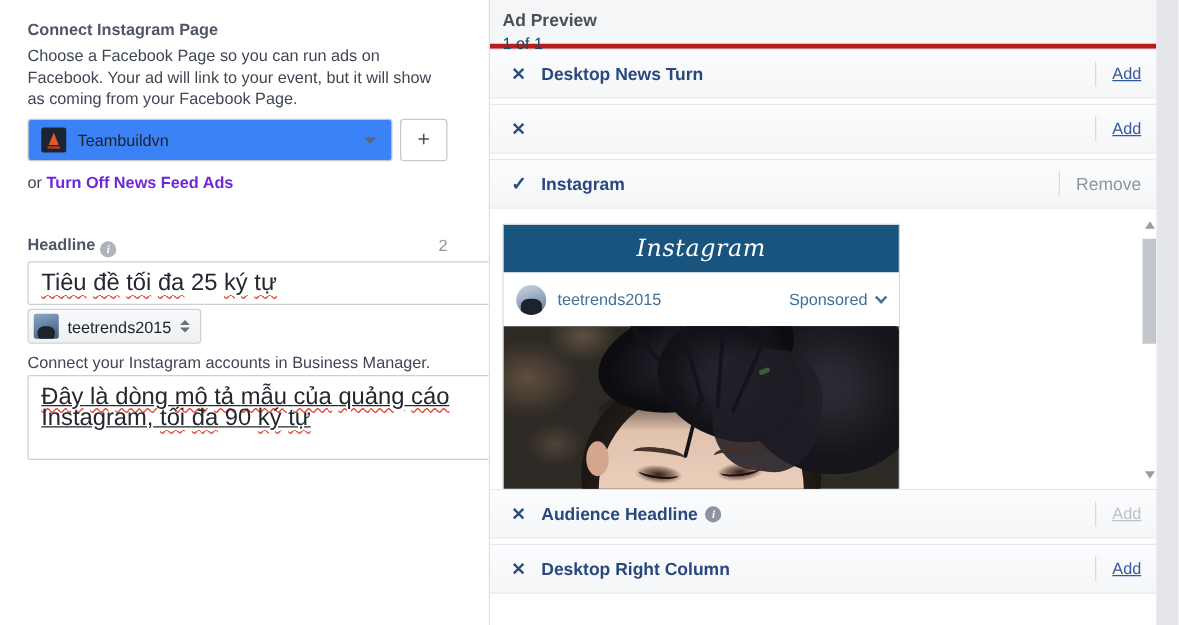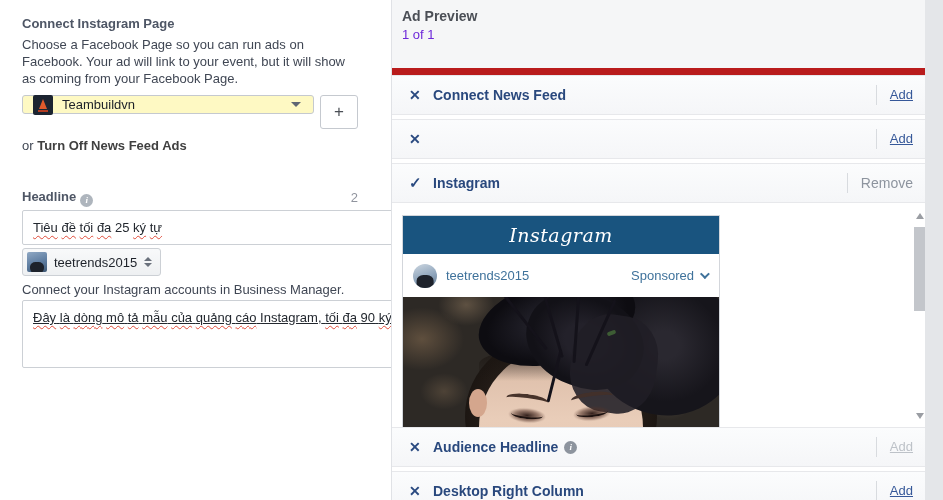--- a/index.html
+++ b/index.html
@@ -5,41 +5,41 @@
   * { box-sizing: border-box; margin: 0; padding: 0; }
   html,body { width: 943px; height: 500px; overflow: hidden; }
   body { font-family: "Liberation Sans", sans-serif; background: #fff; position: relative; }
   .app { display: flex; width: 943px; height: 500px; }
 
   
   .left-panel { width: 391px; height: 500px; background: #fff; padding: 16px 22px 0 22px; flex: none; }
   .section-title { font-size: 13px; font-weight: bold; color: #4e5665; }
   .body-text { font-size: 13px; color: #404754; line-height: 17px; margin-top: 5px; width: 336px; }
   .selector-row { display: flex; margin-top: 8px; }
-  .page-select { width: 292px; height: 19px; border: 1px solid #c5c9cf; border-radius: 3px; background: #fef9c3;
+  .page-select { width: 292px; height: 34px; border: 1px solid #c5c9cf; border-radius: 3px; background: #3b82f6;
     display: flex; align-items: center; padding: 0 10px; cursor: pointer; }
   .page-icon { width: 20px; height: 20px; border-radius: 2px; background: #1c2430; position: relative; flex: none; }
   .page-icon::before { content:""; position:absolute; left:6px; top:4px; width:0; height:0;
     border-left:4px solid transparent; border-right:4px solid transparent; border-bottom:10px solid #e05a2b; }
   .page-icon::after { content:""; position:absolute; left:5px; bottom:3px; width:10px; height:2px; background:#b33c22; }
   .page-select-label { font-size: 13px; color: #1d2129; margin-left: 9px; flex: 1; }
   .caret-down { width: 0; height: 0; border-left: 5px solid transparent; border-right: 5px solid transparent;
     border-top: 5px solid #5f6673; margin-right: 2px; }
   .add-page-btn { width: 38px; height: 34px; margin-left: 6px; border: 1px solid #c5c9cf; border-radius: 3px;
     background: #fff; font-size: 17px; color: #4b4f56; cursor: pointer; line-height: 30px; text-align: center; }
   .or-line { margin-top: 9px; font-size: 13px; color: #404754; }
-  .link { color: #404040; font-weight: bold; text-decoration: none; cursor: pointer; }
+  .link { color: #6d28d9; font-weight: bold; text-decoration: none; cursor: pointer; }
 
   .label-row { display: flex; justify-content: space-between; align-items: center; width: 336px; }
   .char-count { font-size: 13px; color: #90949e; }
   .info-icon { display: inline-block; width: 13px; height: 13px; border-radius: 50%; background: #aeb5bd;
     color: #fff; font-size: 9px; font-weight: bold; text-align: center; line-height: 13px;
     font-family: "Liberation Serif", serif; font-style: italic; margin-left: 4px; vertical-align: -2px; }
   .text-input { width: 400px; border: 1px solid #ccd0d5; border-radius: 2px; background: #fff;
-    font-size: 13px; color: #23282f; padding: 8px 10px; line-height: 17px; cursor: text; }
+    font-size: 19px; color: #23282f; padding: 8px 10px; line-height: 17px; cursor: text; }
   .misspelled { text-decoration: underline; text-decoration-style: wavy; text-decoration-color: #e04b3a;
     text-decoration-thickness: 1px; text-underline-offset: 3px; }
 
   .ig-select { display: inline-flex; align-items: center; height: 28px; margin-top: 3px; padding: 0 8px 0 4px;
     border: 1px solid #ccd0d5; border-radius: 3px; background: linear-gradient(#f8f9fa, #eef0f2); cursor: pointer; }
   .ig-avatar-sq { width: 20px; height: 20px; border-radius: 2px; overflow: hidden; position: relative;
     background: linear-gradient(160deg, #8fa8c4 0%, #5d7ca0 55%, #3e5875 100%); flex: none; }
   .ig-avatar-sq::after, .ig-avatar-round::after { content:""; position:absolute; left:50%; bottom:-2px;
     transform: translateX(-50%); width: 70%; height: 60%; background: #1d222b; border-radius: 40% 40% 6px 6px; }
   .ig-select-label { font-size: 13px; color: #1d2129; margin-left: 7px; margin-right: 7px; }
@@ -50,23 +50,23 @@
 
   .mt-headline { margin-top: 34px; }
   .mt-input { margin-top: 3px; }
   .mt-ig { margin-top: 36px; }
   .mt-help { }
   .mt-text { margin-top: 30px; }
   .textarea { height: 68px; margin-top: 2px; text-decoration: underline; }
 
   
   .right-panel { width: 534px; height: 500px; border-left: 1px solid #e0e2e6; background: #fff; flex: none; }
-  .preview-header { height: 75px; background: #f5f6f7; border-bottom: 7px solid #b91c1c; padding: 8px 24px 0 10px; }
+  .preview-header { height: 39px; background: #f5f6f7; border-bottom: 4px solid #b91c1c; padding: 8px 24px 0 10px; }
   .preview-title { font-size: 14px; font-weight: bold; color: #4b4f56; }
-  .preview-pagination { font-size: 13px; color: #6d28d9; margin-top: 3px; }
+  .preview-pagination { font-size: 13px; color: #0c4a6e; margin-top: 3px; }
 
   .placement-row { height: 40px; display: flex; align-items: center; padding: 0 8px 0 17px;
     background: linear-gradient(#fbfcfd, #f5f6f8); border-top: 1px solid #e7e8eb; border-bottom: 1px solid #e7e8eb; }
   .row-gap { height: 4px; background: #fff; }
   .placement-icon { width: 18px; font-size: 14px; font-weight: bold; color: #2a4a80; flex: none; }
   .x-icon::before { content: "✕"; }
   .check-icon::before { content: "✓"; font-size: 15px; }
   .placement-name { font-size: 14px; font-weight: bold; color: #29487d; margin-left: 6px; }
   .row-info-icon { background: #8d949e; margin-left: 6px; vertical-align: 0px; }
   .placement-action { margin-left: auto; border-left: 1px solid #d8dbdf; padding-left: 13px; margin-right: 4px;
@@ -196,21 +196,21 @@
 
   <div class="right-panel">
 
     <div class="preview-header">
       <div class="preview-title">Ad Preview</div>
       <div class="preview-pagination">1 of 1</div>
     </div>
 
     <div class="placement-row">
       <span class="placement-icon x-icon"></span>
-      <span class="placement-name">Connect News Feed</span>
+      <span class="placement-name">Desktop News Turn</span>
       <a class="placement-action action-add">Add</a>
     </div>
     <div class="row-gap"></div>
 
     <div class="placement-row">
       <span class="placement-icon x-icon"></span>
       <a class="placement-action action-add">Add</a>
     </div>
     <div class="row-gap"></div>
 

